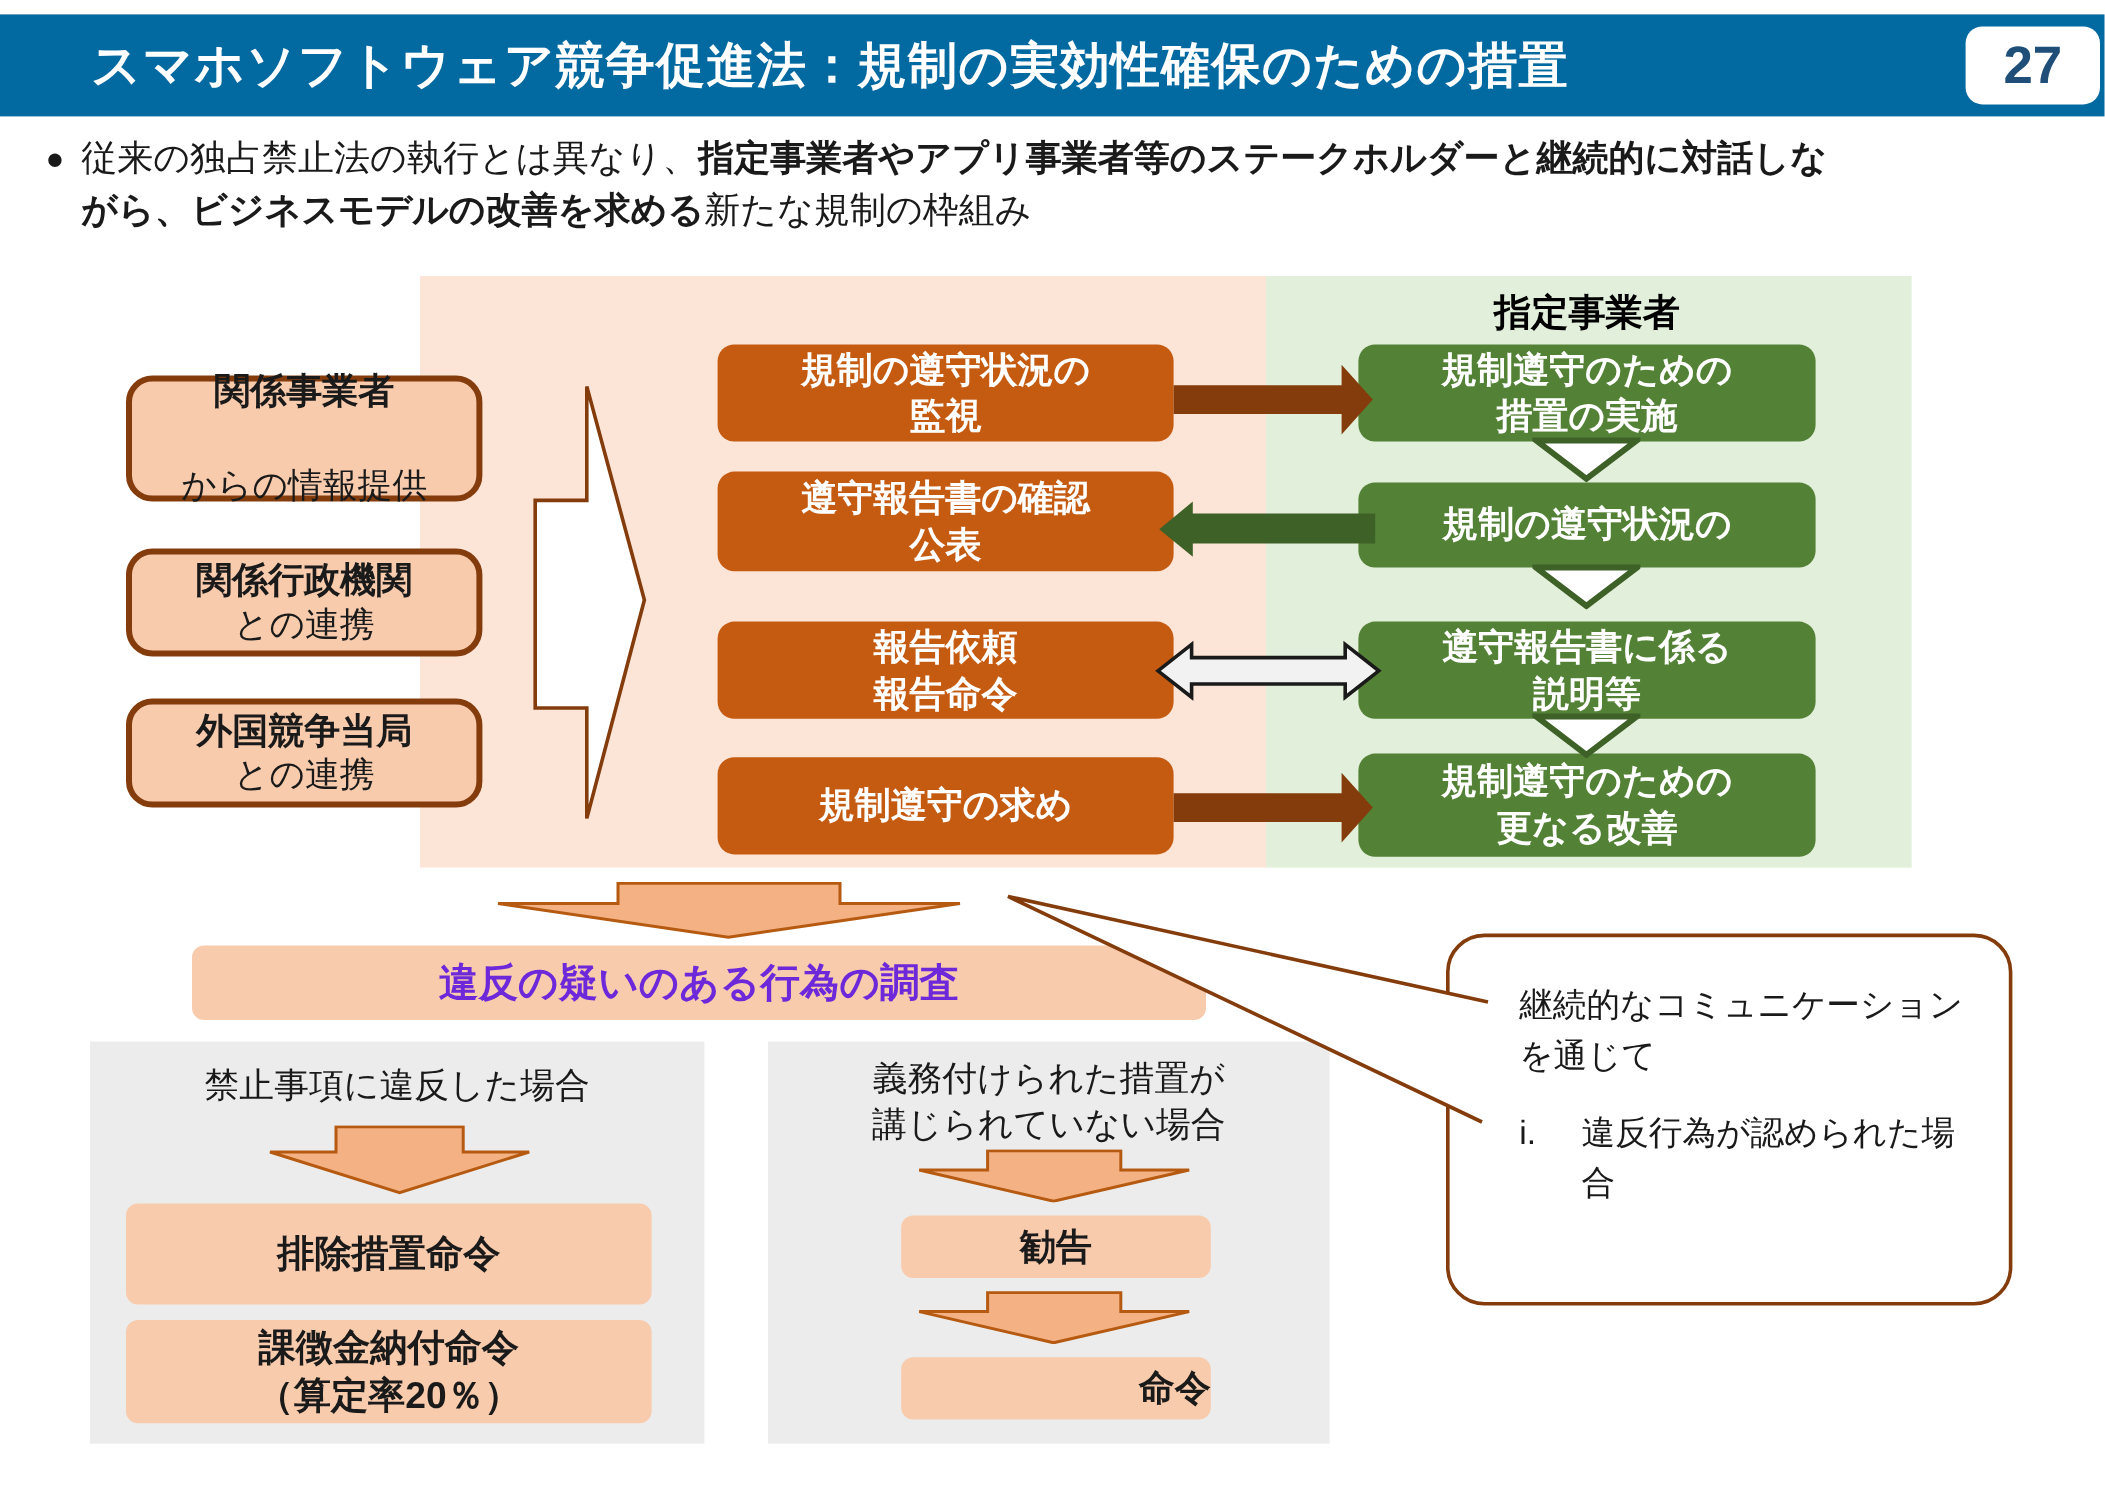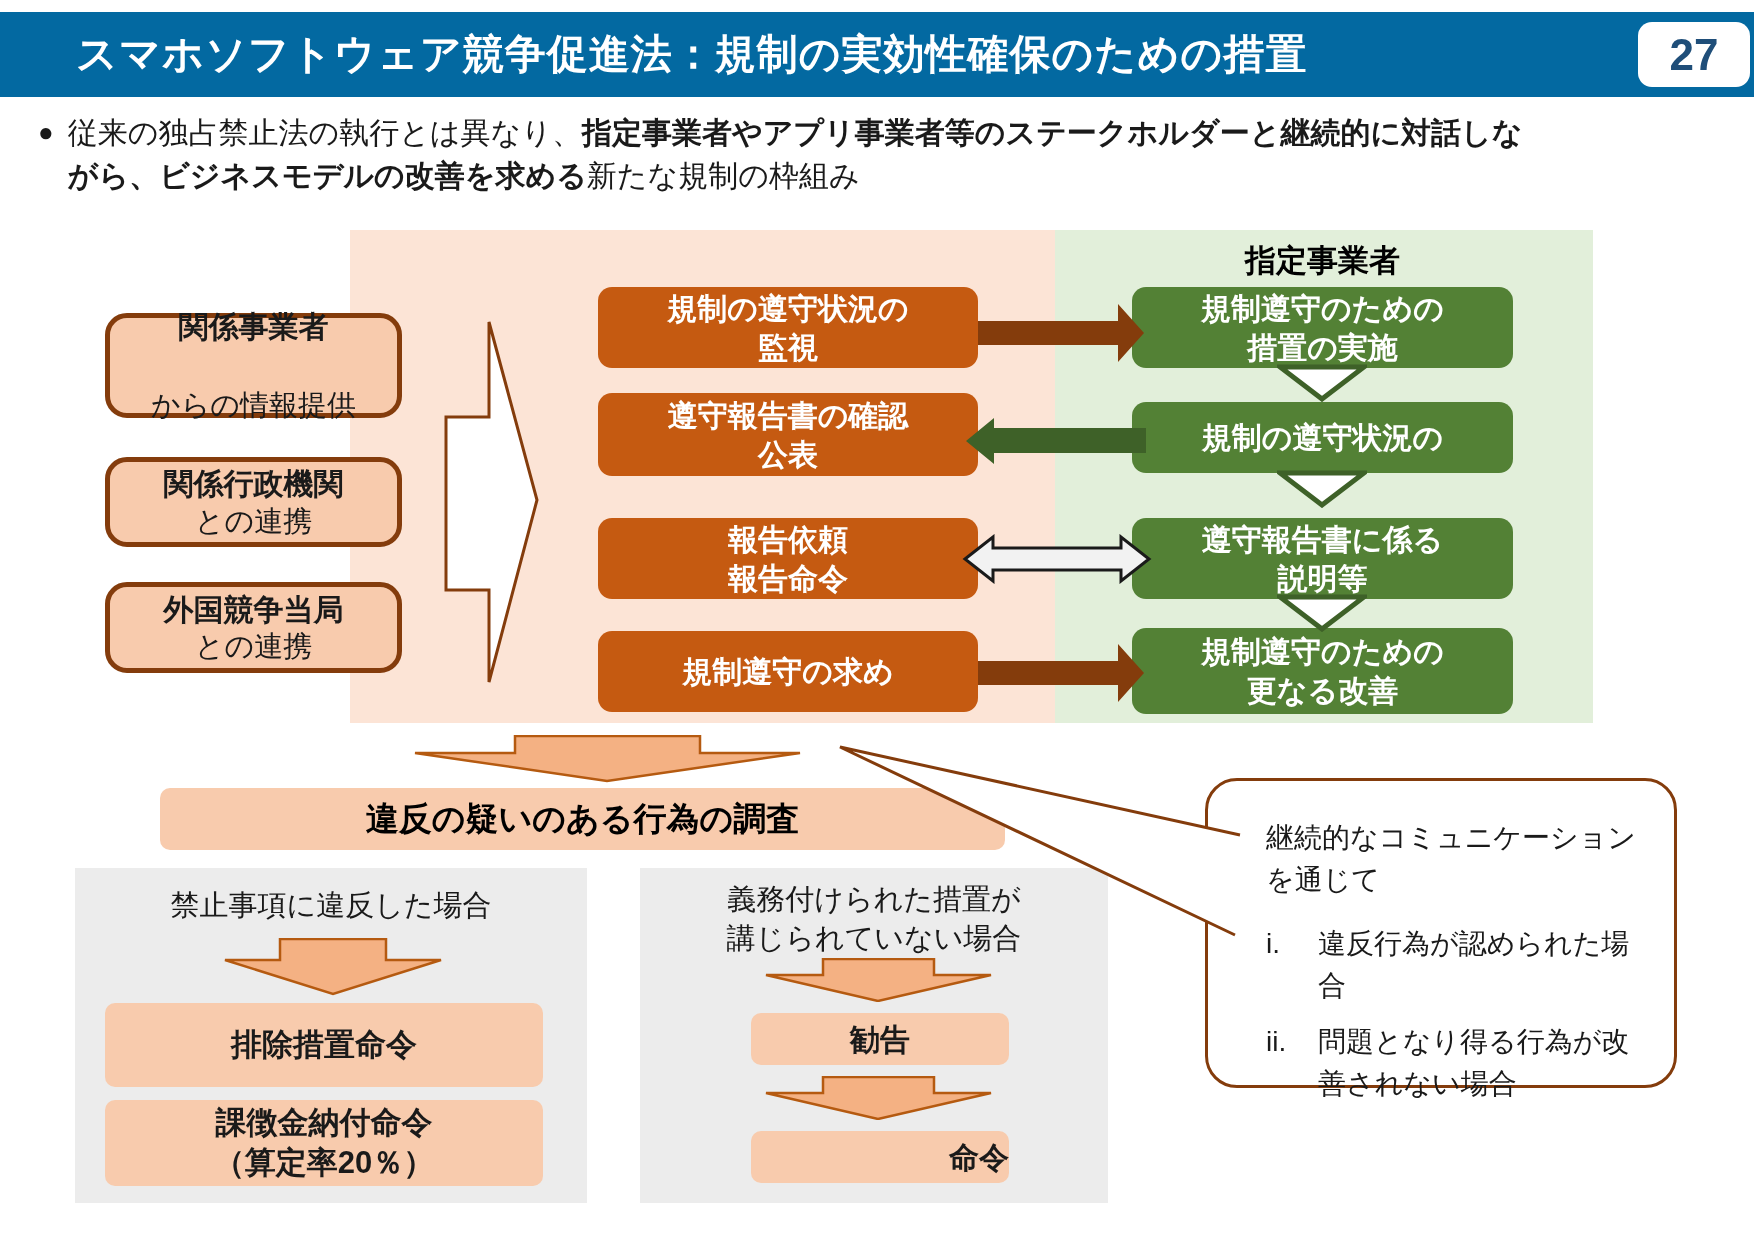--- a/index.html
+++ b/index.html
@@ -60,21 +60,21 @@
     color:#ffffff;font-size:30px;font-weight:bold;line-height:1.3;
     text-align:center;
   }
   .obox{left:598px;width:380px;background:#c55a11;}
   .gbox{left:1132px;width:381px;background:#538135;}
   
   .investigation{
     left:160px;top:788px;width:845px;height:62px;
     background:#f8cbad;border-radius:10px;
     display:flex;align-items:center;justify-content:center;
-    font-size:33px;font-weight:bold;color:#000000;
+    font-size:33px;font-weight:bold;color:#6d28d9;
   }
   .graypanel{background:#ececec;}
   .gp-heading{font-size:29px;color:#1a1a1a;text-align:center;line-height:1.35;}
   .peachbox{
     background:#f8cbad;border-radius:10px;
     display:flex;flex-direction:column;align-items:center;justify-content:center;
     font-size:31px;font-weight:bold;color:#1a1a1a;line-height:1.3;text-align:center;
   }
   
   .callout{
@@ -226,24 +226,20 @@
     <div>命令</div>
   </div>
 
   <div class="abs callout">
     <div style="width:372px;">継続的なコミュニケーションを通じて</div>
     <div class="list">
       <div class="li">
         <span class="marker">i.</span>
         <span class="litext">違反行為が認められた場合</span>
       </div>
-      <div class="li">
-        <span class="marker">ii.</span>
-        <span class="litext">問題となり得る行為が改善されない場合</span>
-      </div>
     </div>
   </div>
 
   <svg class="abs" style="left:830px;top:735px;" width="420" height="230" viewBox="0 0 420 230">
     <path d="M 410,100 L 10,12 L 405,200" fill="#ffffff" stroke="#843c0c" stroke-width="3" stroke-linejoin="miter"></path>
   </svg>
 
 </div>
 
 </body></html>

